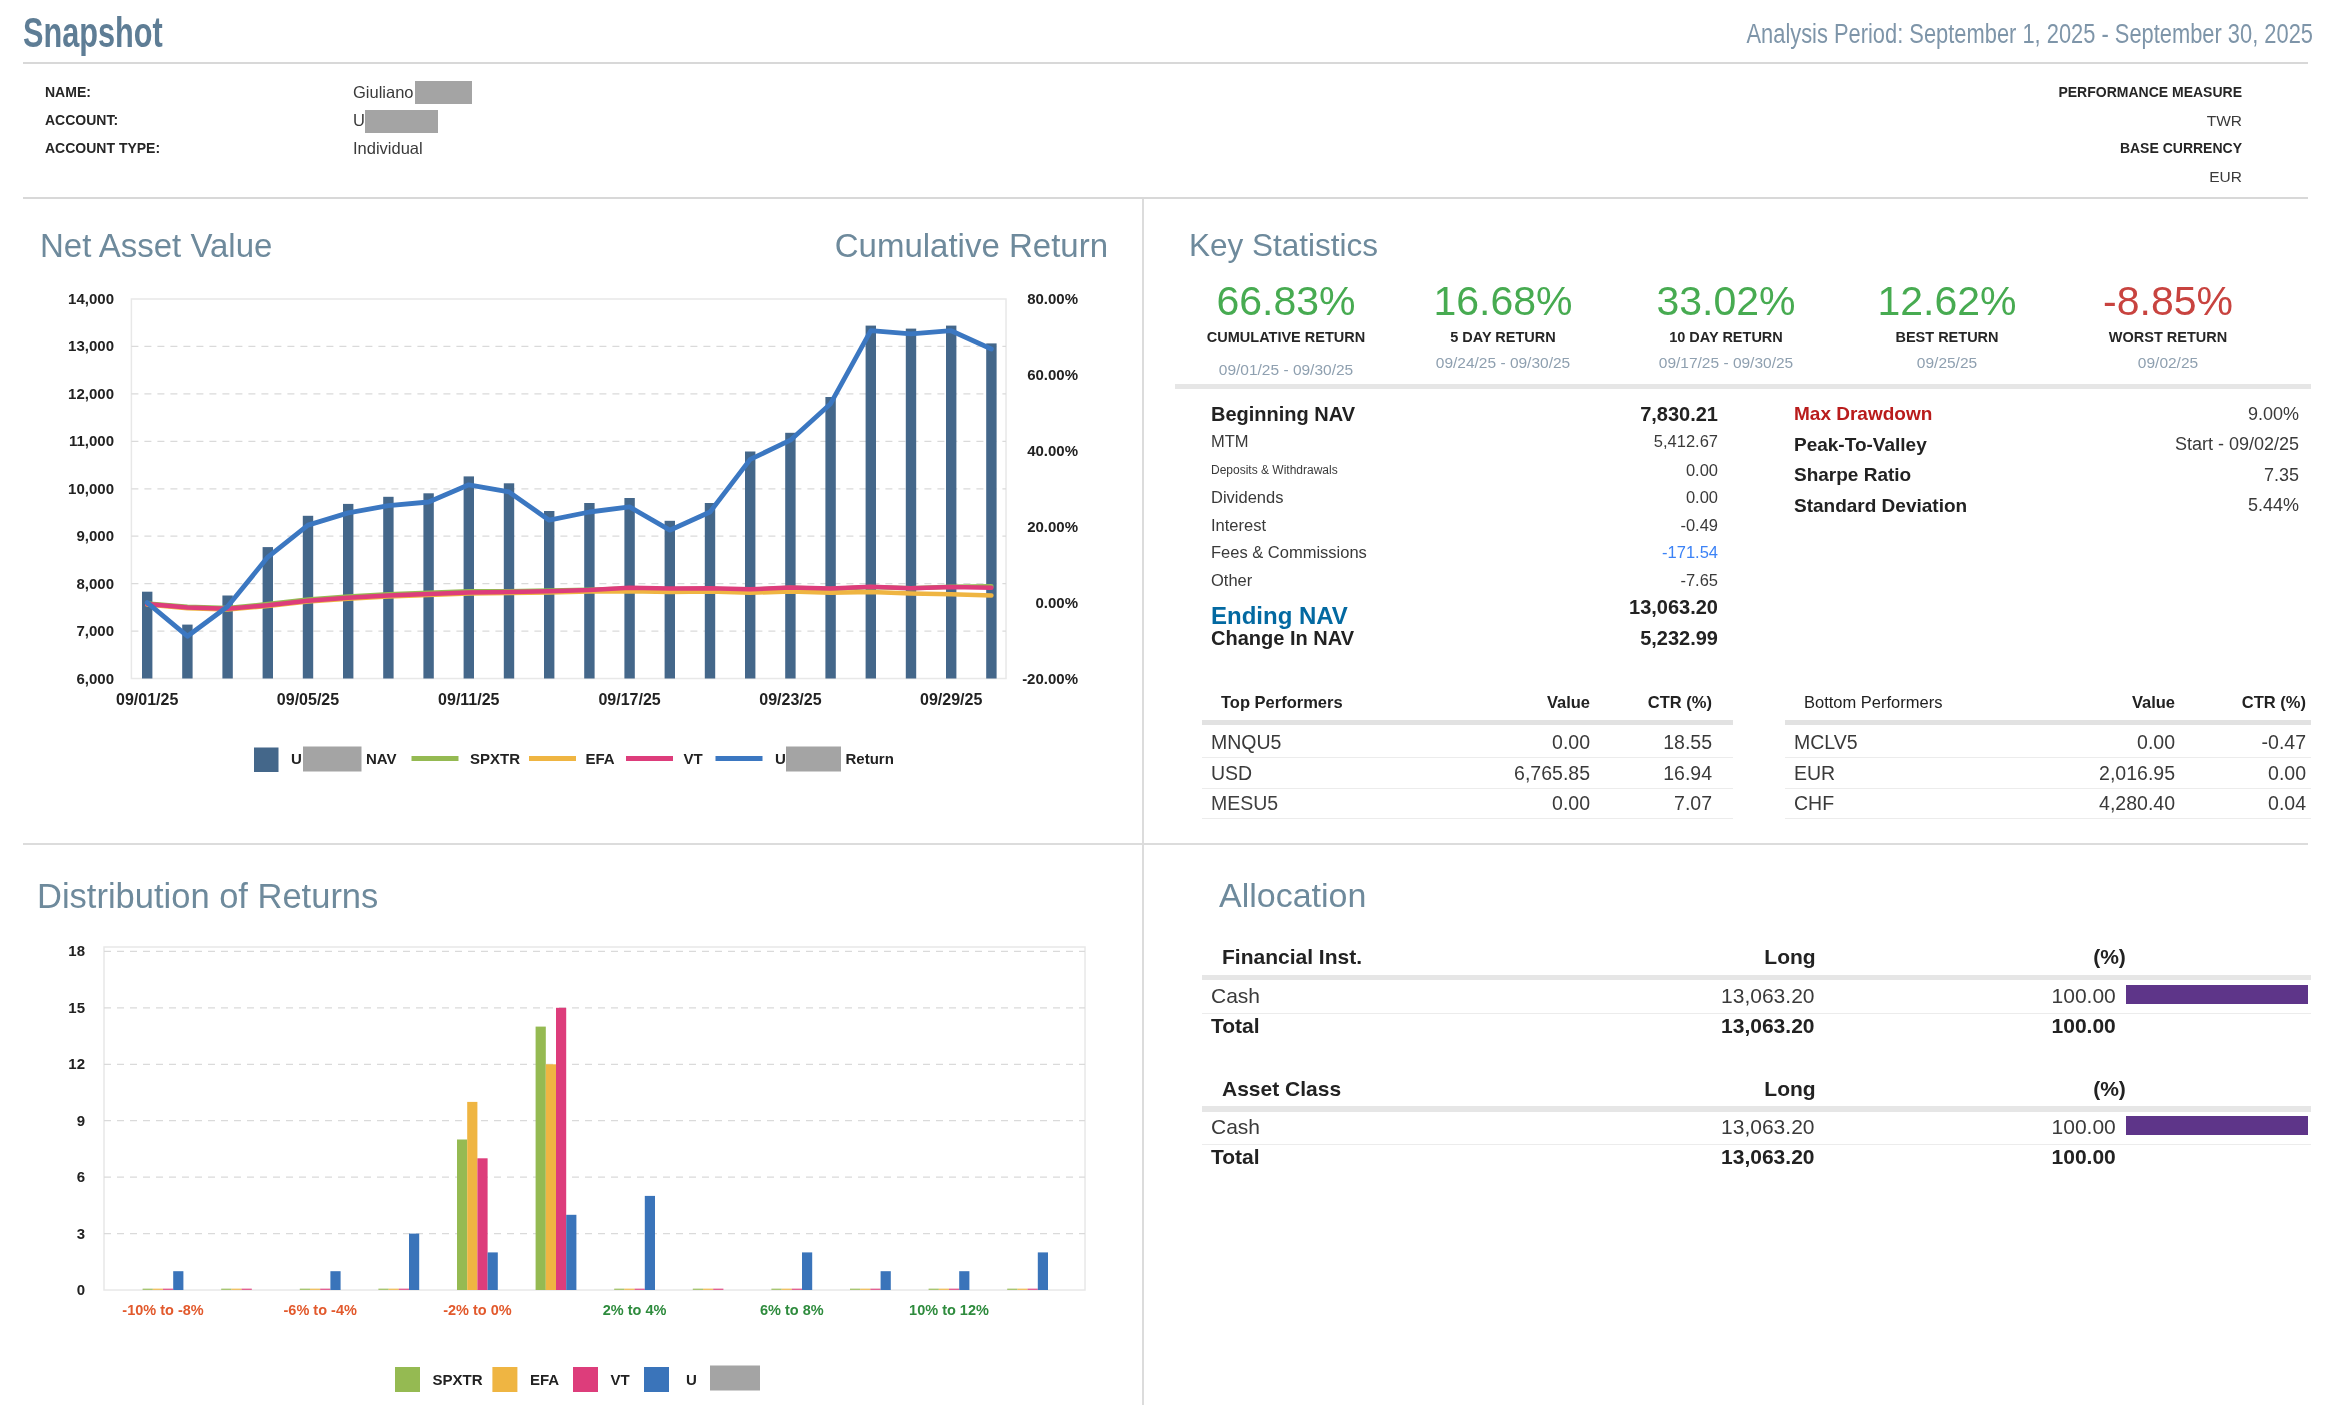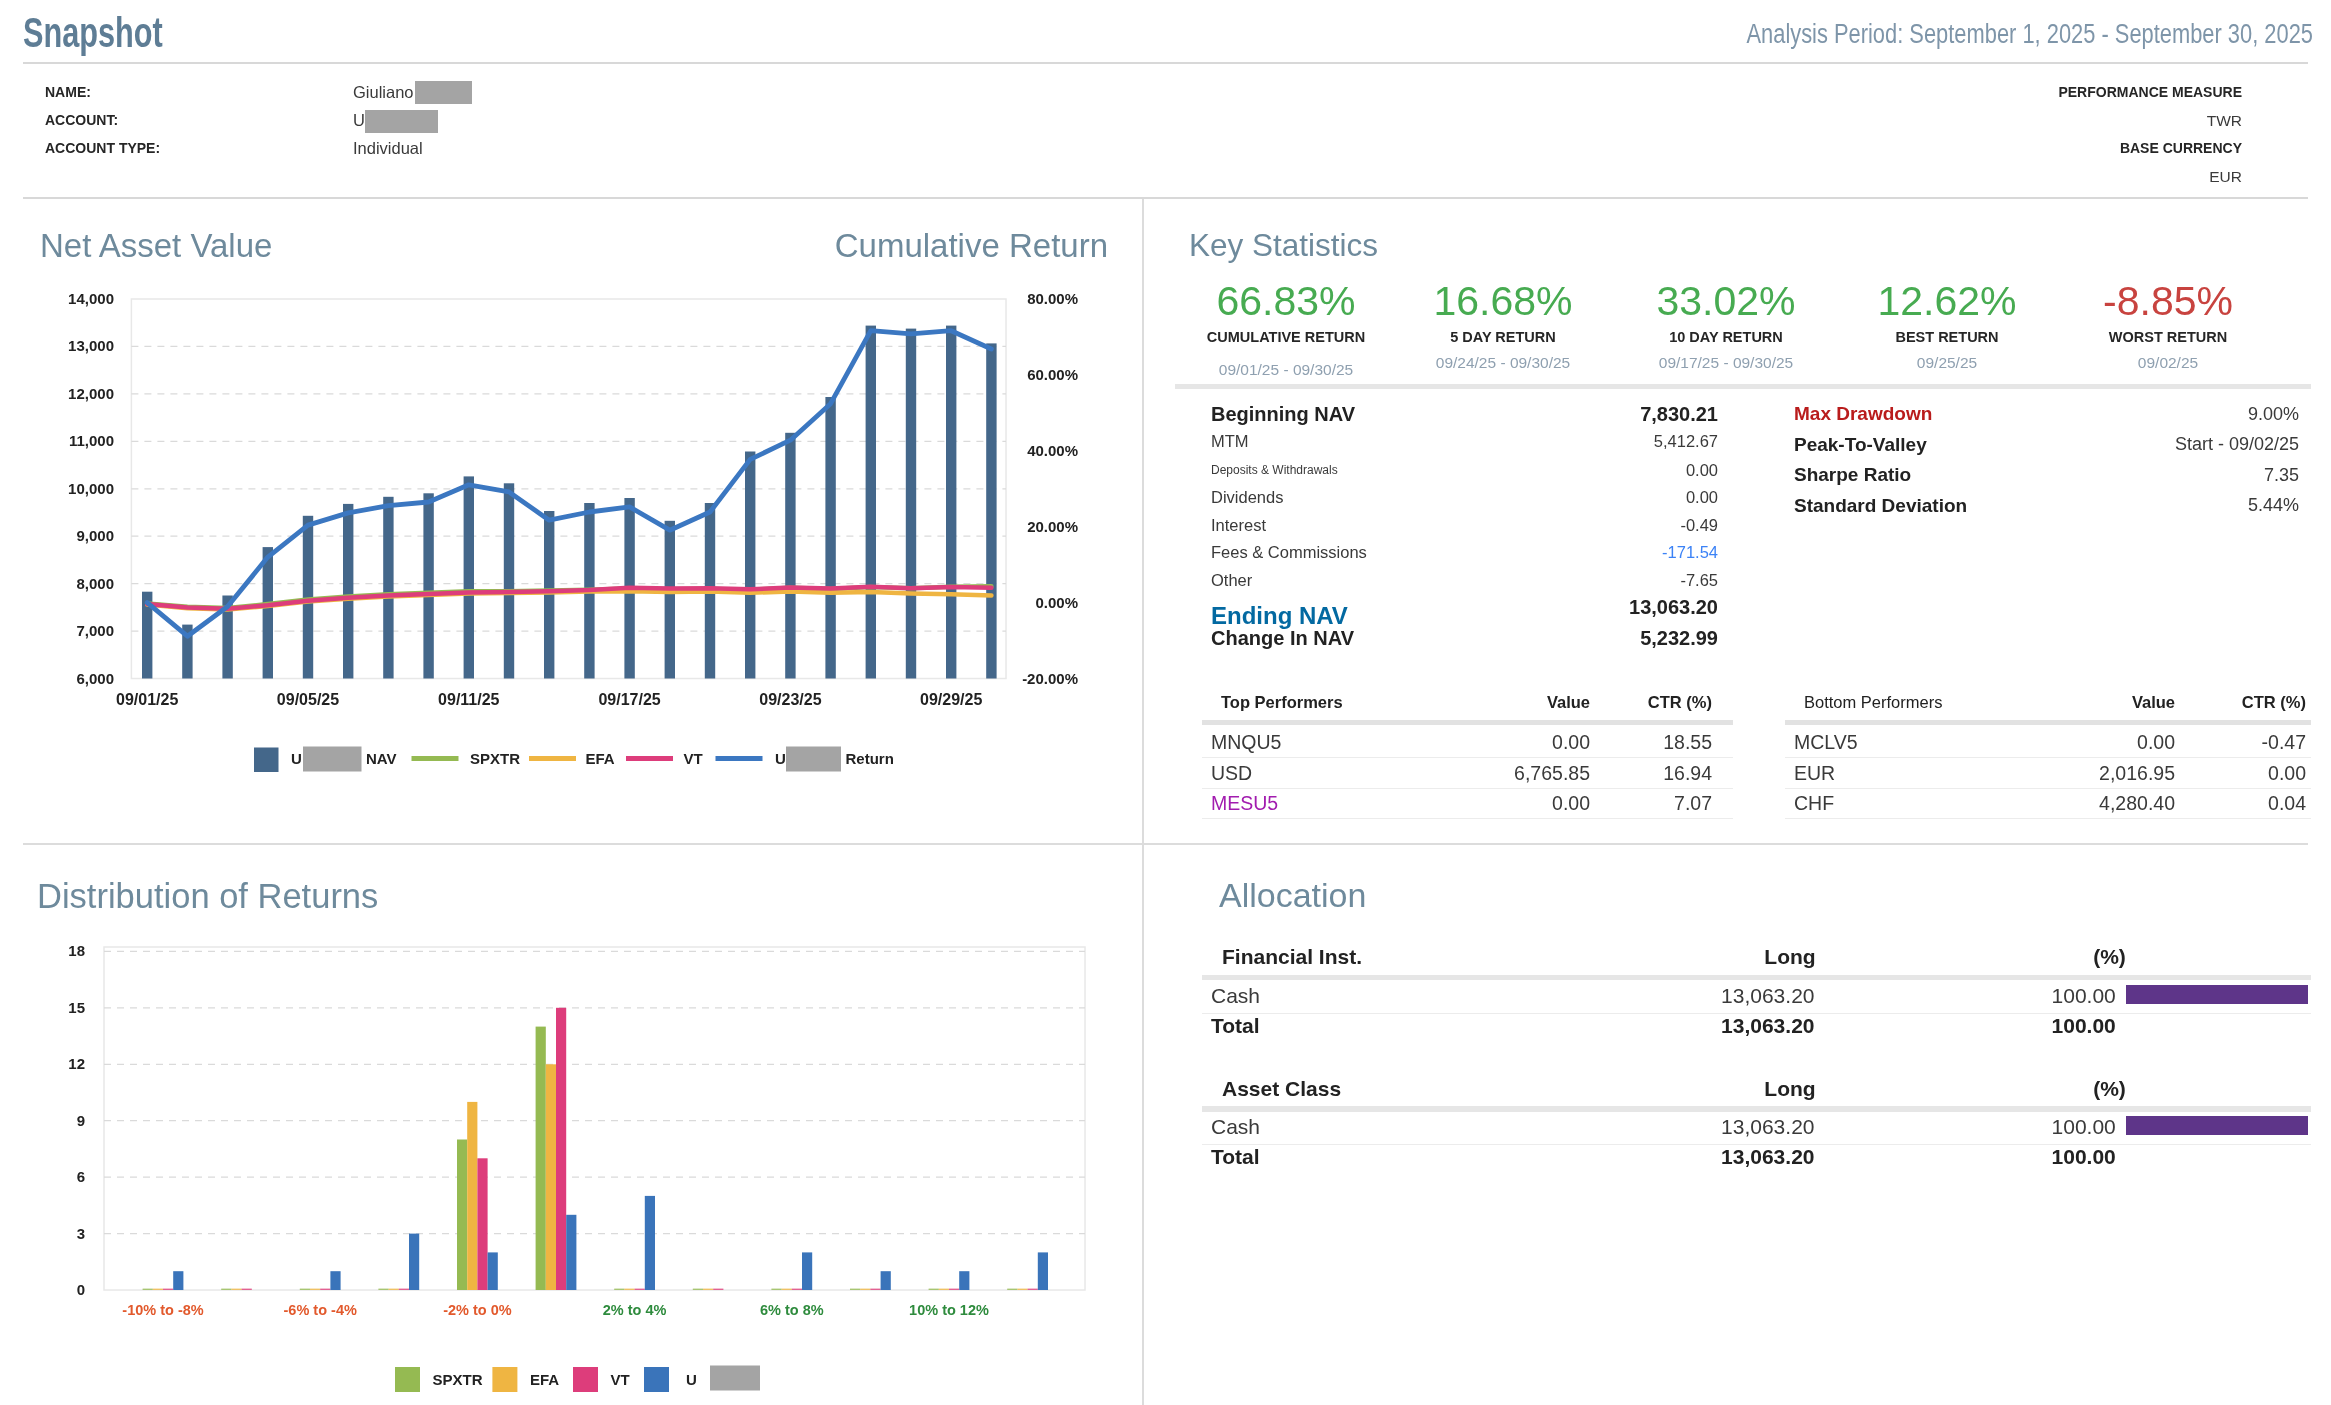--- a/index.html
+++ b/index.html
@@ -144,21 +144,21 @@
 <div style="position:absolute;left:812px;width:900px;top:691.7px;height:20.6px;line-height:20.6px;font-size:16.5px;font-weight:bold;color:#222;text-align:right;white-space:nowrap;">CTR (%)</div>
 <div style="position:absolute;left:1202px;top:720px;width:531px;height:4.5px;background:#e2e2e2"></div>
 <div style="position:absolute;left:1211px;top:730.3px;height:24.4px;line-height:24.4px;font-size:19.5px;font-weight:normal;color:#3a3a3a;text-align:left;white-space:nowrap;">MNQU5</div>
 <div style="position:absolute;left:690px;width:900px;top:730.3px;height:24.4px;line-height:24.4px;font-size:19.5px;font-weight:normal;color:#3a3a3a;text-align:right;white-space:nowrap;">0.00</div>
 <div style="position:absolute;left:812px;width:900px;top:730.3px;height:24.4px;line-height:24.4px;font-size:19.5px;font-weight:normal;color:#3a3a3a;text-align:right;white-space:nowrap;">18.55</div>
 <div style="position:absolute;left:1202px;top:757.0px;width:531px;height:1.2px;background:#ececec"></div>
 <div style="position:absolute;left:1211px;top:760.8px;height:24.4px;line-height:24.4px;font-size:19.5px;font-weight:normal;color:#3a3a3a;text-align:left;white-space:nowrap;">USD</div>
 <div style="position:absolute;left:690px;width:900px;top:760.8px;height:24.4px;line-height:24.4px;font-size:19.5px;font-weight:normal;color:#3a3a3a;text-align:right;white-space:nowrap;">6,765.85</div>
 <div style="position:absolute;left:812px;width:900px;top:760.8px;height:24.4px;line-height:24.4px;font-size:19.5px;font-weight:normal;color:#3a3a3a;text-align:right;white-space:nowrap;">16.94</div>
 <div style="position:absolute;left:1202px;top:787.5px;width:531px;height:1.2px;background:#ececec"></div>
-<div style="position:absolute;left:1211px;top:791.3px;height:24.4px;line-height:24.4px;font-size:19.5px;font-weight:normal;color:#a21caf;text-align:left;white-space:nowrap;">MESU5</div>
+<div style="position:absolute;left:1211px;top:791.3px;height:24.4px;line-height:24.4px;font-size:19.5px;font-weight:normal;color:#404040;text-align:left;white-space:nowrap;">MESU5</div>
 <div style="position:absolute;left:690px;width:900px;top:791.3px;height:24.4px;line-height:24.4px;font-size:19.5px;font-weight:normal;color:#3a3a3a;text-align:right;white-space:nowrap;">0.00</div>
 <div style="position:absolute;left:812px;width:900px;top:791.3px;height:24.4px;line-height:24.4px;font-size:19.5px;font-weight:normal;color:#3a3a3a;text-align:right;white-space:nowrap;">7.07</div>
 <div style="position:absolute;left:1202px;top:818.0px;width:531px;height:1.2px;background:#ececec"></div>
 <div style="position:absolute;left:1804px;top:691.7px;height:20.6px;line-height:20.6px;font-size:16.5px;font-weight:normal;color:#222;text-align:left;white-space:nowrap;">Bottom Performers</div>
 <div style="position:absolute;left:1275px;width:900px;top:691.7px;height:20.6px;line-height:20.6px;font-size:16.5px;font-weight:bold;color:#222;text-align:right;white-space:nowrap;">Value</div>
 <div style="position:absolute;left:1406px;width:900px;top:691.7px;height:20.6px;line-height:20.6px;font-size:16.5px;font-weight:bold;color:#222;text-align:right;white-space:nowrap;">CTR (%)</div>
 <div style="position:absolute;left:1785px;top:720px;width:526px;height:4.5px;background:#e2e2e2"></div>
 <div style="position:absolute;left:1794px;top:730.3px;height:24.4px;line-height:24.4px;font-size:19.5px;font-weight:normal;color:#3a3a3a;text-align:left;white-space:nowrap;">MCLV5</div>
 <div style="position:absolute;left:1275px;width:900px;top:730.3px;height:24.4px;line-height:24.4px;font-size:19.5px;font-weight:normal;color:#3a3a3a;text-align:right;white-space:nowrap;">0.00</div>
 <div style="position:absolute;left:1406px;width:900px;top:730.3px;height:24.4px;line-height:24.4px;font-size:19.5px;font-weight:normal;color:#3a3a3a;text-align:right;white-space:nowrap;">-0.47</div>

